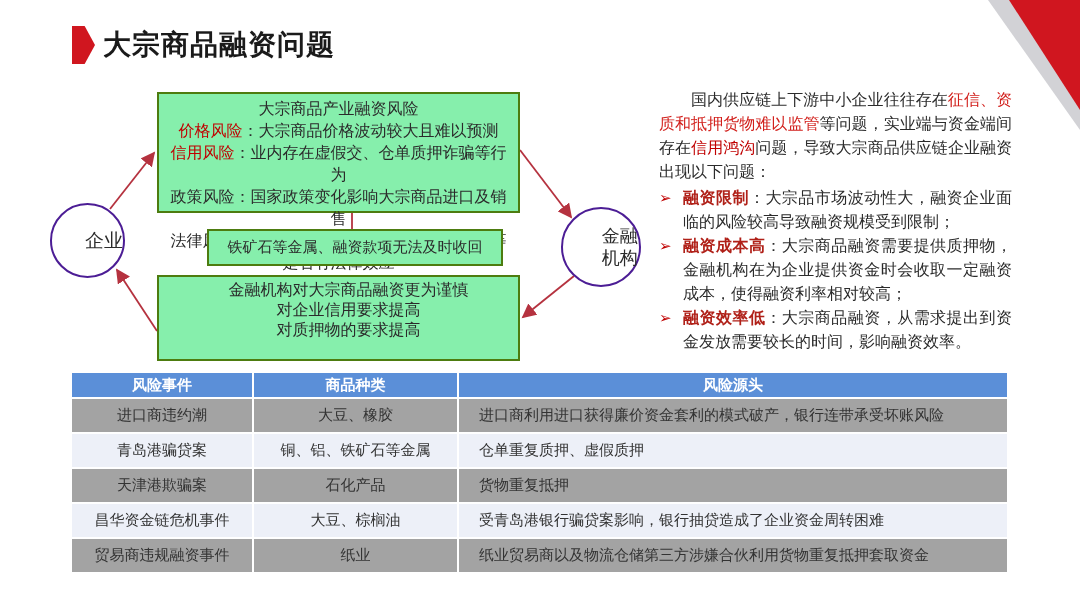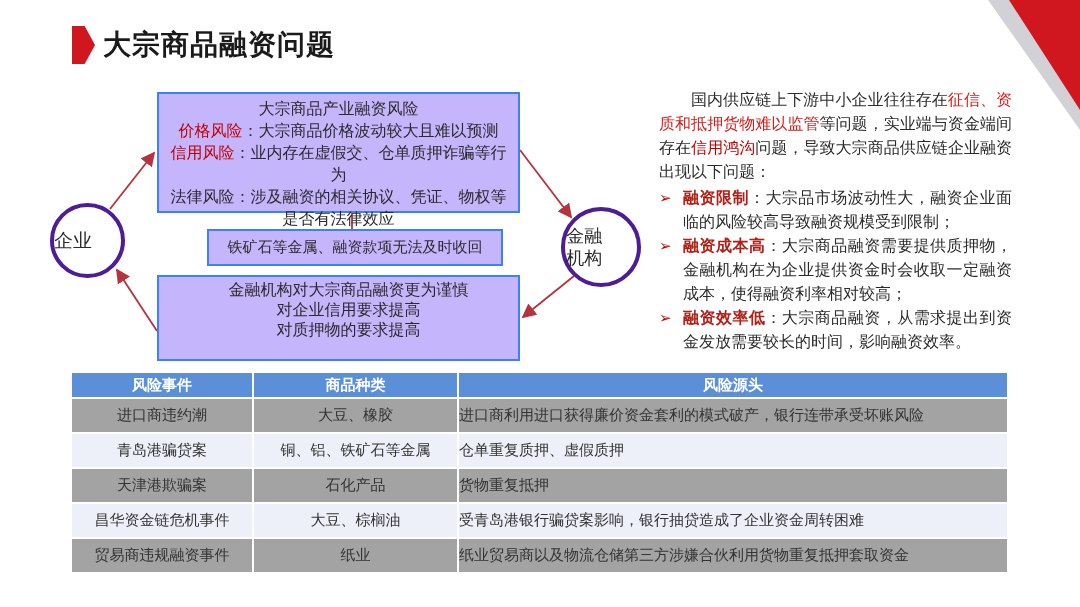--- a/index.html
+++ b/index.html
@@ -10,31 +10,31 @@
   }
   
   .decor-gray{position:absolute;left:0;top:0;width:1080px;height:607px;pointer-events:none;}
   
   .title-row{position:absolute;left:57px;top:26px;display:flex;align-items:center;gap:8px;margin-left:15px;}
   .title-flag{width:23px;height:38px;background:#d0161f;
     clip-path:polygon(0 0,55% 0,100% 50%,55% 100%,0 100%);}
   .title-text{font-size:28px;font-weight:bold;color:#1a1a1a;letter-spacing:1px;}
 
   
-  .dbox{position:absolute;border:2px solid #3b82f6;background:#c4b5fd;box-sizing:border-box;
+  .dbox{position:absolute;border:2px solid #4d7c0f;background:#86efac;box-sizing:border-box;
     text-align:center;}
   .top-box{left:157px;top:92px;width:363px;height:121px;padding:4px 6px;font-size:16px;line-height:22px;}
   .top-box .bx-title{font-weight:normal;color:#2b2b2b;}
   .risk-label{color:#2b2b2b;}
   .risk-label.red{color:#c00000;}
   .mid-box{left:207px;top:229px;width:296px;height:37px;display:flex;align-items:center;justify-content:center;
     font-size:15px;color:#2b2b2b;}
   .bot-box{left:157px;top:275px;width:363px;height:86px;padding-top:3px;font-size:16px;line-height:20px;color:#2b2b2b;padding-left:20px;}
-  .circle{position:absolute;border:4px solid #4c1d95;border-radius:50%;background:#fff;
-    display:flex;align-items:center;justify-content:flex-start;box-sizing:border-box;color:#2b2b2b;}
+  .circle{position:absolute;border:2px solid #4c1d95;border-radius:50%;background:#fff;
+    display:flex;align-items:center;justify-content:flex-end;box-sizing:border-box;color:#2b2b2b;}
   .circle.ent{left:50px;top:203px;width:75px;height:75px;font-size:19px;}
   .circle.fin{left:561px;top:207px;width:80px;height:80px;font-size:18px;}
   .circle.fin .wrap2{width:2.15em;text-align:center;line-height:1.25;}
   .diagram-svg{position:absolute;left:30px;top:80px;pointer-events:none;}
 
   
   .right-panel{position:absolute;left:659px;top:88px;width:353px;font-size:16px;line-height:24px;
     text-align:justify;color:#2b2b2b;}
   .right-panel .indent{text-indent:2em;}
   .run-red{color:#d2201c;}
@@ -44,21 +44,21 @@
   .bullet .marker{flex:0 0 24px;color:#c00000;font-size:15px;line-height:24px;}
   .bullet .body{flex:1;text-align:justify;}
   .blabel{color:#b02018;font-weight:bold;}
 
   
   .risk-table{position:absolute;left:72px;top:373px;width:935px;
     display:grid;grid-template-columns:180px 203px 1fr;gap:2px;background:#ffffff;font-size:15px;}
   .th{background:#5b8fd8;color:#ffffff;font-weight:bold;height:24px;
     display:flex;align-items:center;justify-content:center;}
   .td{height:33px;display:flex;align-items:center;justify-content:center;color:#333;}
-  .td.left{justify-content:flex-start;padding-left:0;font-family:Liberation Mono, monospace;}
+  .td.left{justify-content:flex-start;padding-left:20px;font-family:Liberation Mono, monospace;}
   .row-odd{background:#a3a3a3;}
   .row-even{background:#edf0f8;}
 </style>
 </head>
 <body>
 
 <div class="slide">
 
   <svg class="decor-gray" width="1080" height="607" viewBox="0 0 1080 607">
     <polygon points="988,0 1014,0 1080,102 1080,130" fill="#d2d2d6"></polygon>
@@ -87,20 +87,21 @@
     <span>企业</span>
   </div>
   <div class="circle fin">
     <span class="wrap2">金融机构</span>
   </div>
 
   <div class="dbox top-box">
     <div class="bx-title">大宗商品产业融资风险</div>
     <div><span class="risk-label red">价格风险</span><span>：</span><span>大宗商品价格波动较大且难以预测</span></div>
     <div><span class="risk-label red">信用风险</span><span>：</span><span>业内存在虚假交、仓单质押诈骗等行为</span></div>
+    <div><span class="risk-label">政策风险</span><span>：</span><span>国家政策变化影响大宗商品进口及销售</span></div>
     <div><span class="risk-label">法律风险</span><span>：</span><span>涉及融资的相关协议、凭证、物权等是否有法律效应</span></div>
   </div>
 
   <div class="dbox mid-box">
     <span>铁矿石等金属、融资款项无法及时收回</span>
   </div>
 
   <div class="dbox bot-box">
     <div>金融机构对大宗商品融资更为谨慎</div>
     <div>对企业信用要求提高</div>

